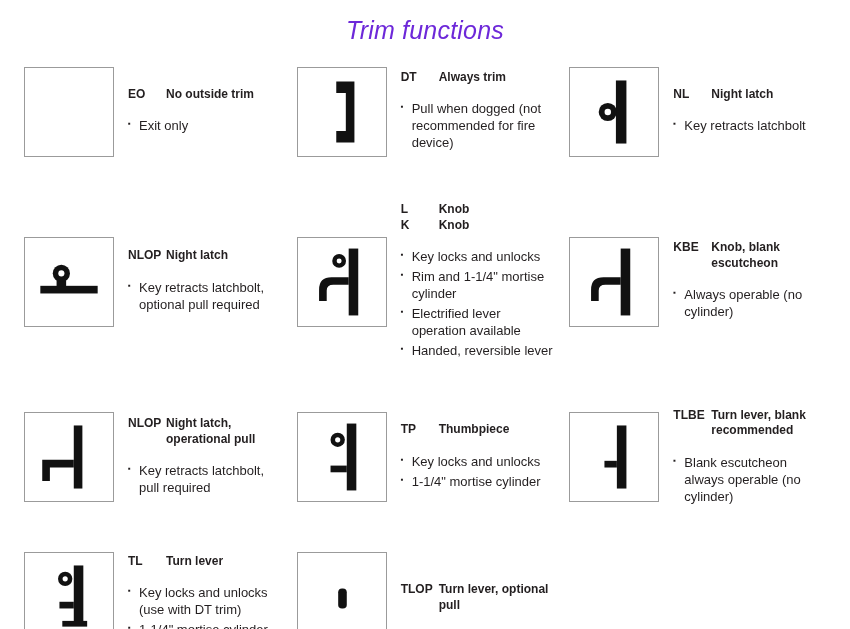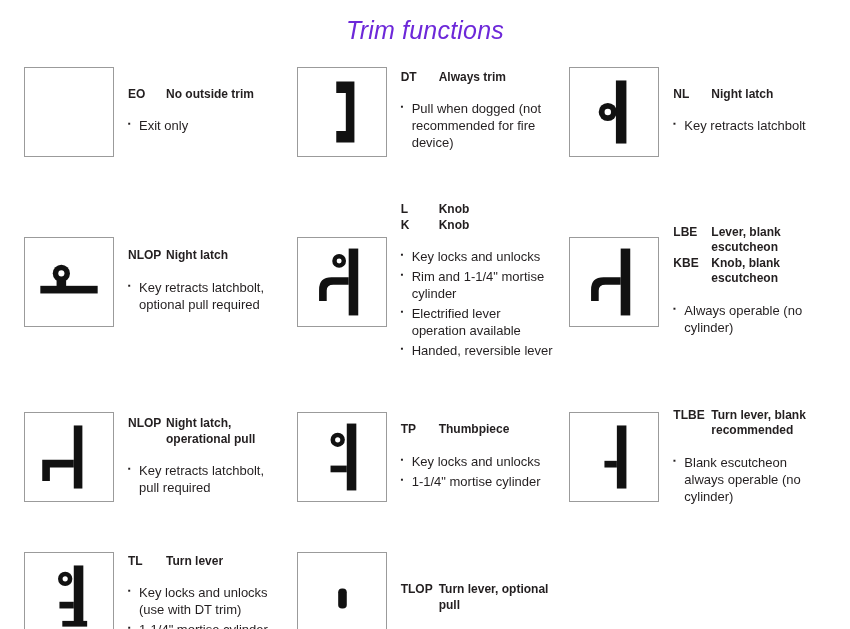--- a/index.html
+++ b/index.html
@@ -145,24 +145,20 @@
   <div class="item">
     <div class="icon-box">
       <svg class="icon" viewBox="0 0 90 90">
             <rect x="52" y="10" width="10" height="70"></rect>
             <path d="M52 40 L34 40 Q21 40 21 53 L21 65 L29 65 L29 54 Q29 48 36 48 L52 48 Z"></path>
           </svg>
     </div>
     <div class="text">
       <div class="heads">
             <div class="head-row">
-              <span class="code">LBE</span>
-              <span class="name">Lever, blank escutcheon</span>
-            </div>
-            <div class="head-row">
               <span class="code">KBE</span>
               <span class="name">Knob, blank escutcheon</span>
             </div>
           </div>
       <ul class="bullets">
             <li>Always operable (no cylinder)</li>
           </ul>
     </div>
   </div>
 

